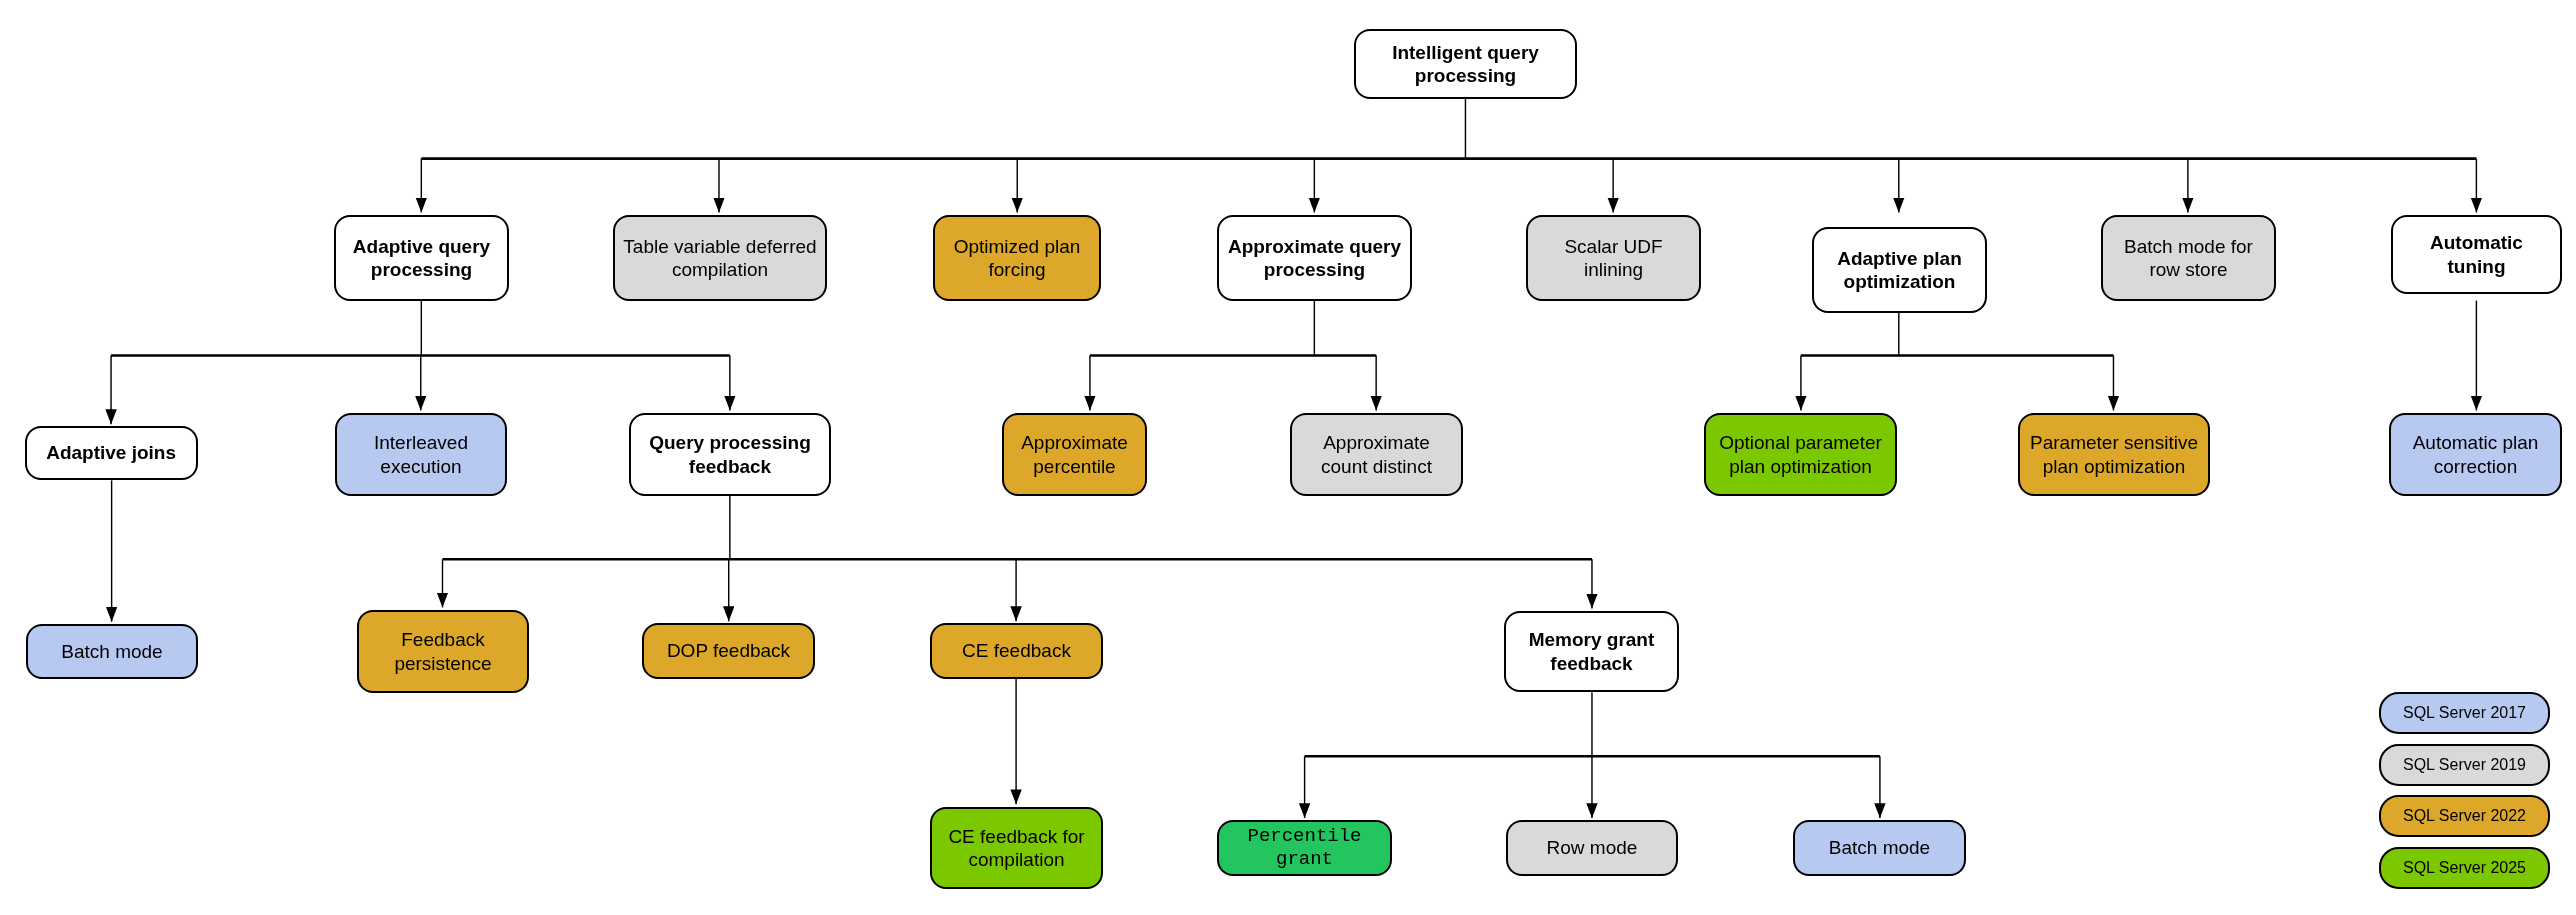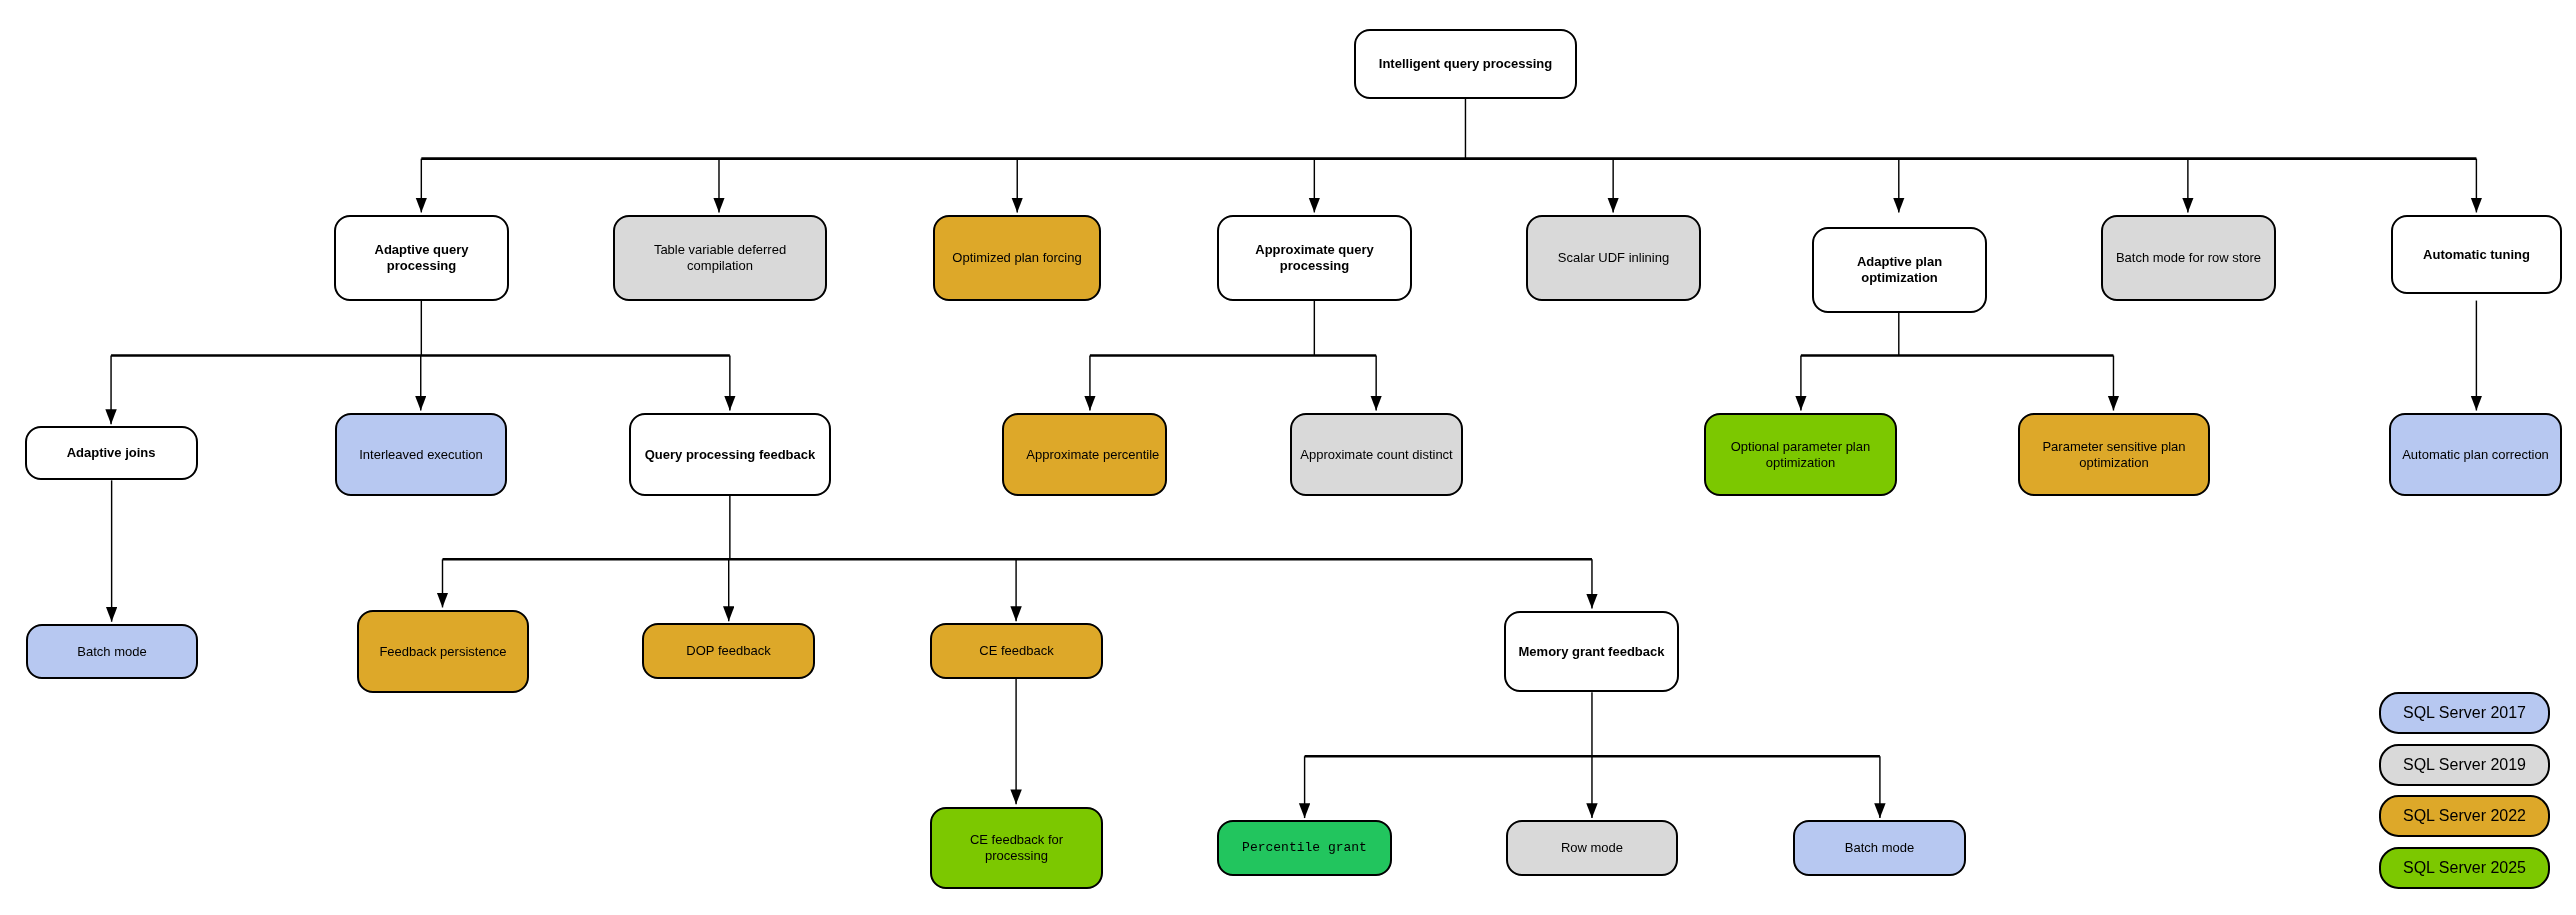--- a/index.html
+++ b/index.html
@@ -12,21 +12,21 @@
   }
   .wires{position:absolute;left:0;top:0;}
   .node{
     position:absolute;
     display:flex;align-items:center;justify-content:center;
     text-align:center;
     box-sizing:border-box;
     border:2.3px solid #000000;
     border-radius:16px;
     background:#ffffff;
-    font-size:13px;
+    font-size:19px;
     line-height:1.22;
     padding:0 5.7px;
     color:#000000;
   }
   .cat{font-weight:700;}
   .pill{
     position:absolute;
     display:flex;align-items:center;justify-content:center;
     box-sizing:border-box;
     border:2.3px solid #000000;
@@ -125,21 +125,21 @@
 
   <div class="node cat" style="left: 24.6px; top: 426px; width: 173px; height: 54px; background: rgb(255, 255, 255);">
       <span>Adaptive joins</span>
     </div>
   <div class="node" style="left: 335px; top: 413px; width: 172px; height: 83px; background: rgb(183, 200, 241);">
       <span>Interleaved execution</span>
     </div>
   <div class="node cat" style="left: 629px; top: 413px; width: 202px; height: 83px; background: rgb(255, 255, 255);">
       <span>Query processing feedback</span>
     </div>
-  <div class="node" style="left: 1002px; top: 413px; width: 165px; height: 83px; background: rgb(221, 168, 41); justify-content: flex-end;">
+  <div class="node" style="left: 1002px; top: 413px; width: 145px; height: 83px; background: rgb(221, 168, 41); justify-content: flex-end;">
       <span>Approximate percentile</span>
     </div>
   <div class="node" style="left: 1290px; top: 413px; width: 173px; height: 83px; background: rgb(217, 217, 217);">
       <span>Approximate count distinct</span>
     </div>
   <div class="node" style="left: 1704px; top: 413px; width: 193px; height: 83px; background: rgb(124, 200, 0);">
       <span>Optional parameter plan optimization</span>
     </div>
   <div class="node" style="left: 2018px; top: 413px; width: 192px; height: 83px; background: rgb(221, 168, 41);">
       <span>Parameter sensitive plan optimization</span>
@@ -158,21 +158,21 @@
       <span>DOP feedback</span>
     </div>
   <div class="node" style="left: 930px; top: 623px; width: 173px; height: 56px; background: rgb(221, 168, 41); text-align: right;">
       <span>CE feedback</span>
     </div>
   <div class="node cat" style="left: 1504px; top: 611px; width: 175px; height: 81px; background: rgb(255, 255, 255);">
       <span>Memory grant feedback</span>
     </div>
 
   <div class="node" style="left: 930px; top: 807px; width: 173px; height: 82px; background: rgb(124, 200, 0);">
-      <span>CE feedback for processing</span>
+      <span>CE feedback for compilation</span>
     </div>
   <div class="node" style="left: 1217px; top: 820px; width: 175px; height: 56px; background: #22c55e; font-family: Liberation Mono, monospace;">
       <span>Percentile grant</span>
     </div>
   <div class="node" style="left: 1506px; top: 820px; width: 172px; height: 56px; background: rgb(217, 217, 217);">
       <span>Row mode</span>
     </div>
   <div class="node" style="left: 1793px; top: 820px; width: 173px; height: 56px; background: rgb(183, 200, 241);">
       <span>Batch mode</span>
     </div>

